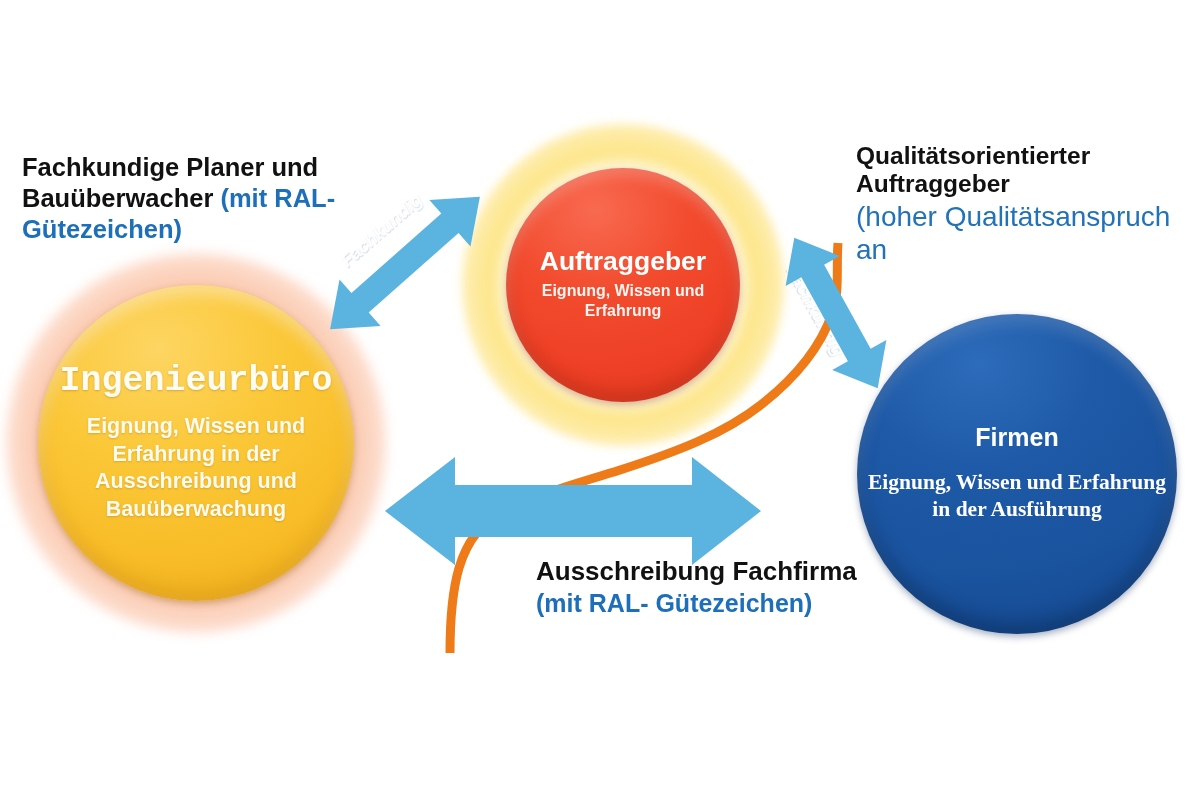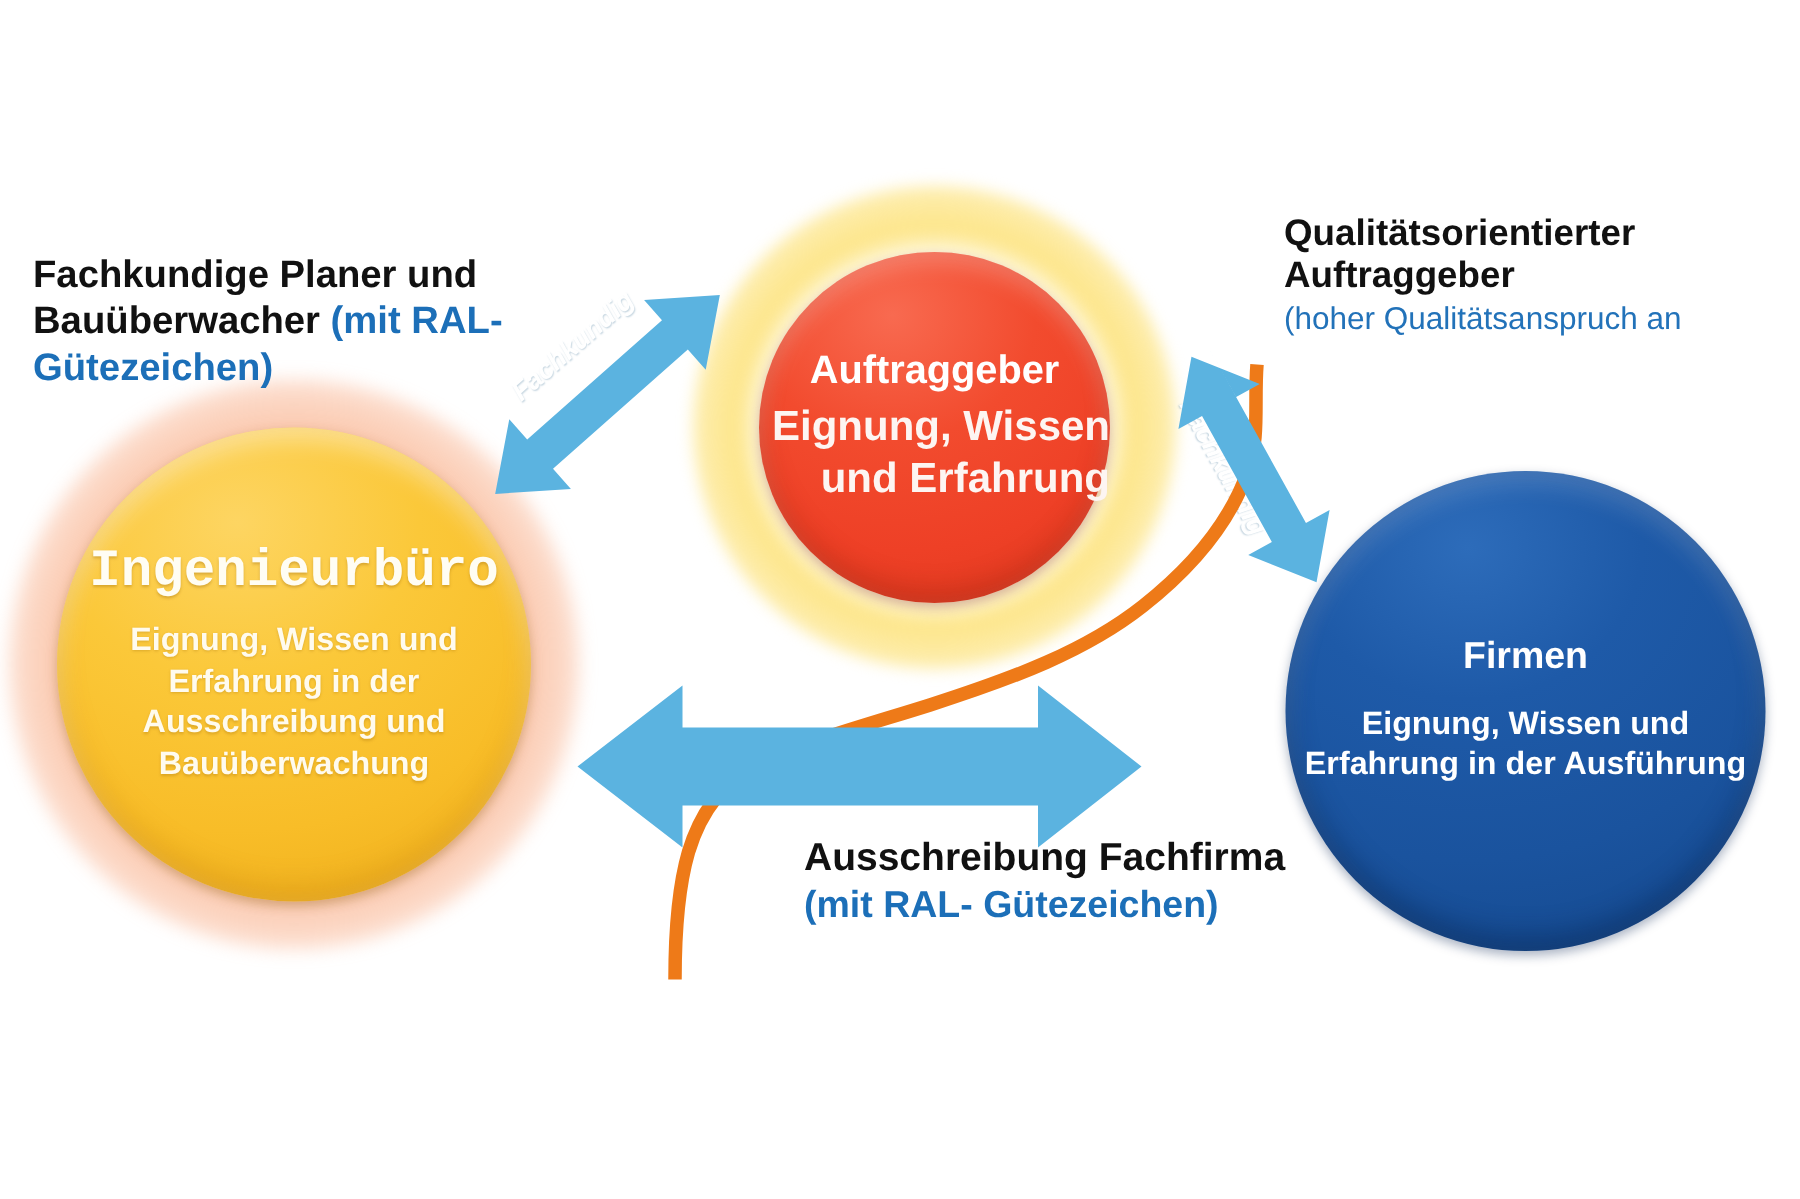--- a/index.html
+++ b/index.html
@@ -54,42 +54,42 @@
 
   #node-red{
     left:506px;top:168px;width:234px;height:234px;
     background:
       radial-gradient(120% 105% at 38% 18%, #f86a50 0%, #f24b2e 34%, #ee4026 64%, #e13a20 88%, #d5331b 100%);
     box-shadow: inset 0 -9px 16px rgba(140,30,10,0.30),
                 inset 0 7px 14px rgba(255,255,255,0.25),
                 0 3px 7px rgba(130,35,15,0.32);
   }
   #node-red .title{font-size:26.5px;margin-bottom:5px;color:#ffffff;}
-  #node-red .sub{font-size:28px;color:#fdf5f2;text-align:right;}
+  #node-red .sub{font-size:16px;color:#fdf5f2;text-align:center;}
 
   #node-blue{
     left:857px;top:314px;width:320px;height:320px;
     background:
       radial-gradient(120% 105% at 38% 16%, #2d6cba 0%, #1e5aa8 30%, #1a539e 62%, #154a90 88%, #103f7d 100%);
     box-shadow: inset 0 -10px 18px rgba(6,30,70,0.40),
                 inset 0 8px 16px rgba(255,255,255,0.18),
                 0 3px 7px rgba(10,35,80,0.35);
   }
   #node-blue .title{font-size:25px;margin-bottom:18px;color:#ffffff;}
-  #node-blue .sub{font-size:21.5px;color:#ffffff;}
+  #node-blue .sub{font-size:21.5px;color:#ffffff;font-family:Liberation Serif, serif;}
 
   
   .label{position:absolute;line-height:1.22;}
   .label .b{font-weight:bold;color:#111111;}
   .label .blue-b{color:#1c6fb8;font-weight:bold;}
 
-  #label-planer{left:22px;top:168px;width:350px;font-size:25.5px;}
+  #label-planer{left:22px;top:152px;width:350px;font-size:25.5px;}
   #label-auftraggeber{left:856px;top:142px;width:330px;font-size:23.5px;}
   #label-auftraggeber .head{font-size:24.5px;font-weight:bold;color:#111;line-height:1.16;}
-  #label-auftraggeber .par{font-size:21px;color:#2272b9;line-height:1.2;margin-top:1px;}
+  #label-auftraggeber .par{font-size:28px;color:#2272b9;line-height:1.2;margin-top:1px;}
   #label-fachfirma{left:536px;top:556px;width:400px;font-size:26px;}
   #label-fachfirma .line2{color:#1c6fb8;font-weight:bold;font-size:25px;}
 
   
   .arrow-text{
     position:absolute;color:#ffffff;font-style:italic;font-weight:bold;
     white-space:nowrap;text-align:center;pointer-events:none;
     text-shadow:0 1px 1px rgba(40,100,140,.25);
   }
   #arrow-text-left{left:337px;top:256px;font-size:18px;transform:rotate(-41deg);transform-origin:0 0;}

